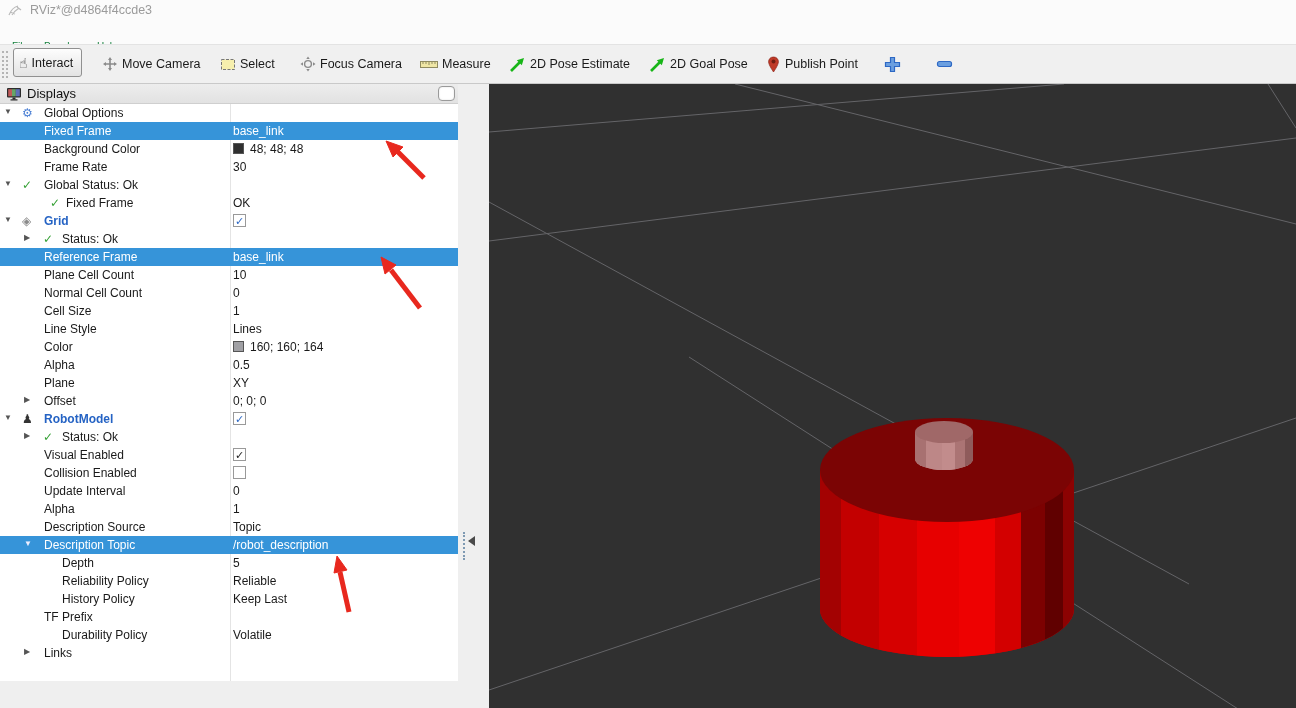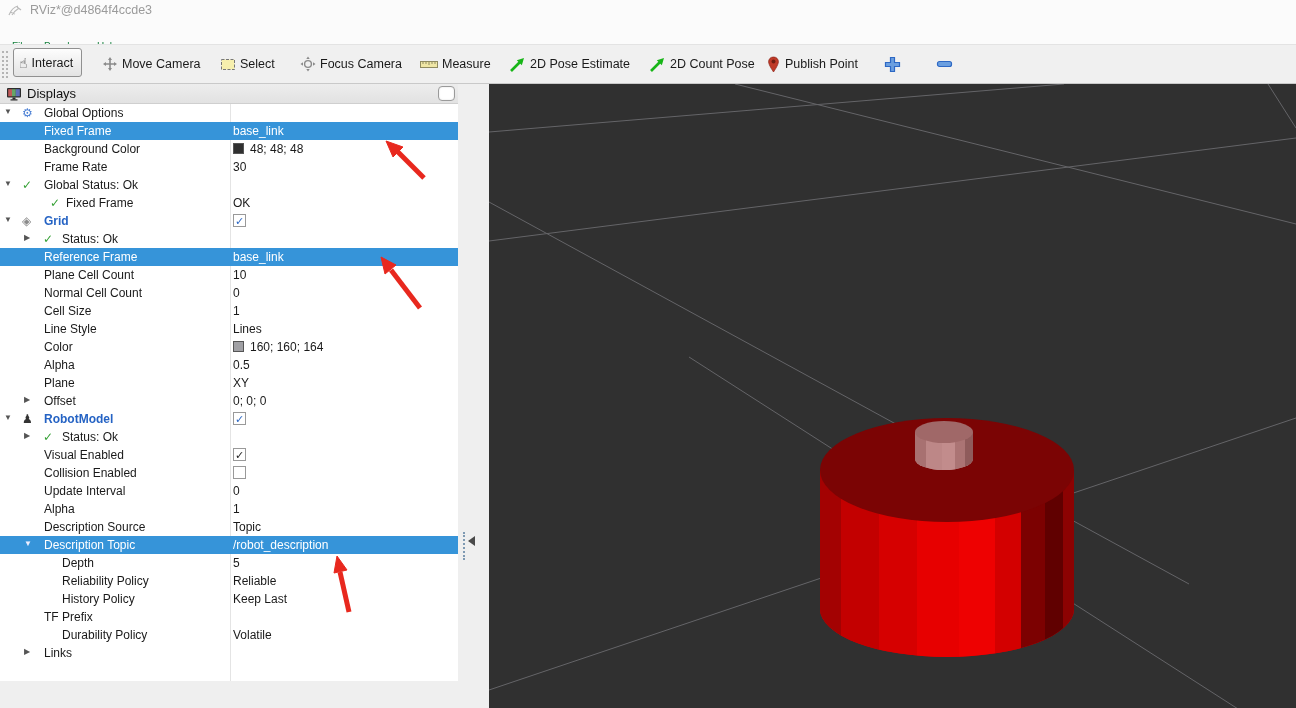--- a/index.html
+++ b/index.html
@@ -141,21 +141,21 @@
         <polygon points="15,2 12.8,9.2 7.8,4.2" fill="#17b517"></polygon>
       </svg>
       <span>2D Pose Estimate</span>
     </div>
 
     <div class="tool" style="left:649px">
       <svg width="17" height="17" viewBox="0 0 17 17">
         <line x1="2" y1="15" x2="11" y2="6" stroke="#17b517" stroke-width="2.6"></line>
         <polygon points="15,2 12.8,9.2 7.8,4.2" fill="#17b517"></polygon>
       </svg>
-      <span>2D Count Pose</span>
+      <span>2D Goal Pose</span>
     </div>
 
     <div class="tool" style="left:766px">
       <svg width="15" height="17" viewBox="0 0 15 17">
         <path d="M7.5 1 C4.4 1 2.6 3.2 2.6 5.8 C2.6 9 7.5 16 7.5 16 C7.5 16 12.4 9 12.4 5.8 C12.4 3.2 10.6 1 7.5 1 Z" fill="#bf3a28" stroke="#8c2418" stroke-width="0.7"></path>
         <circle cx="7.5" cy="5.6" r="2" fill="#701d10"></circle>
       </svg>
       <span>Publish Point</span>
     </div>
 

